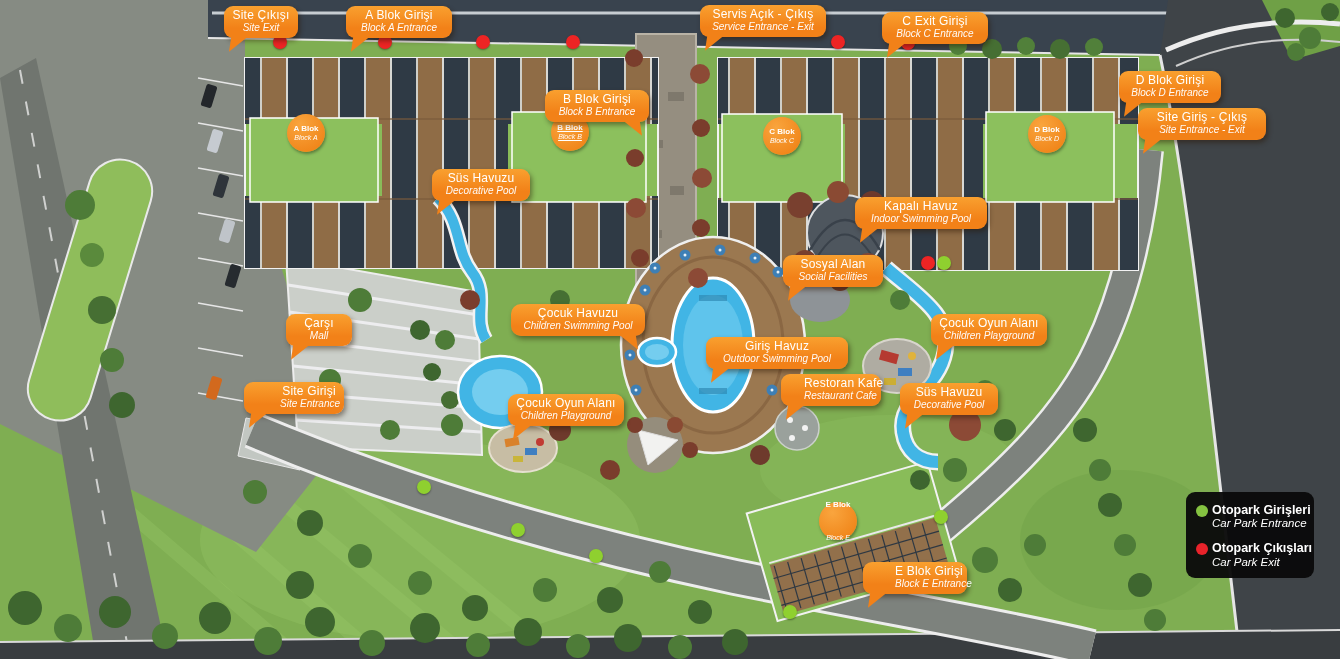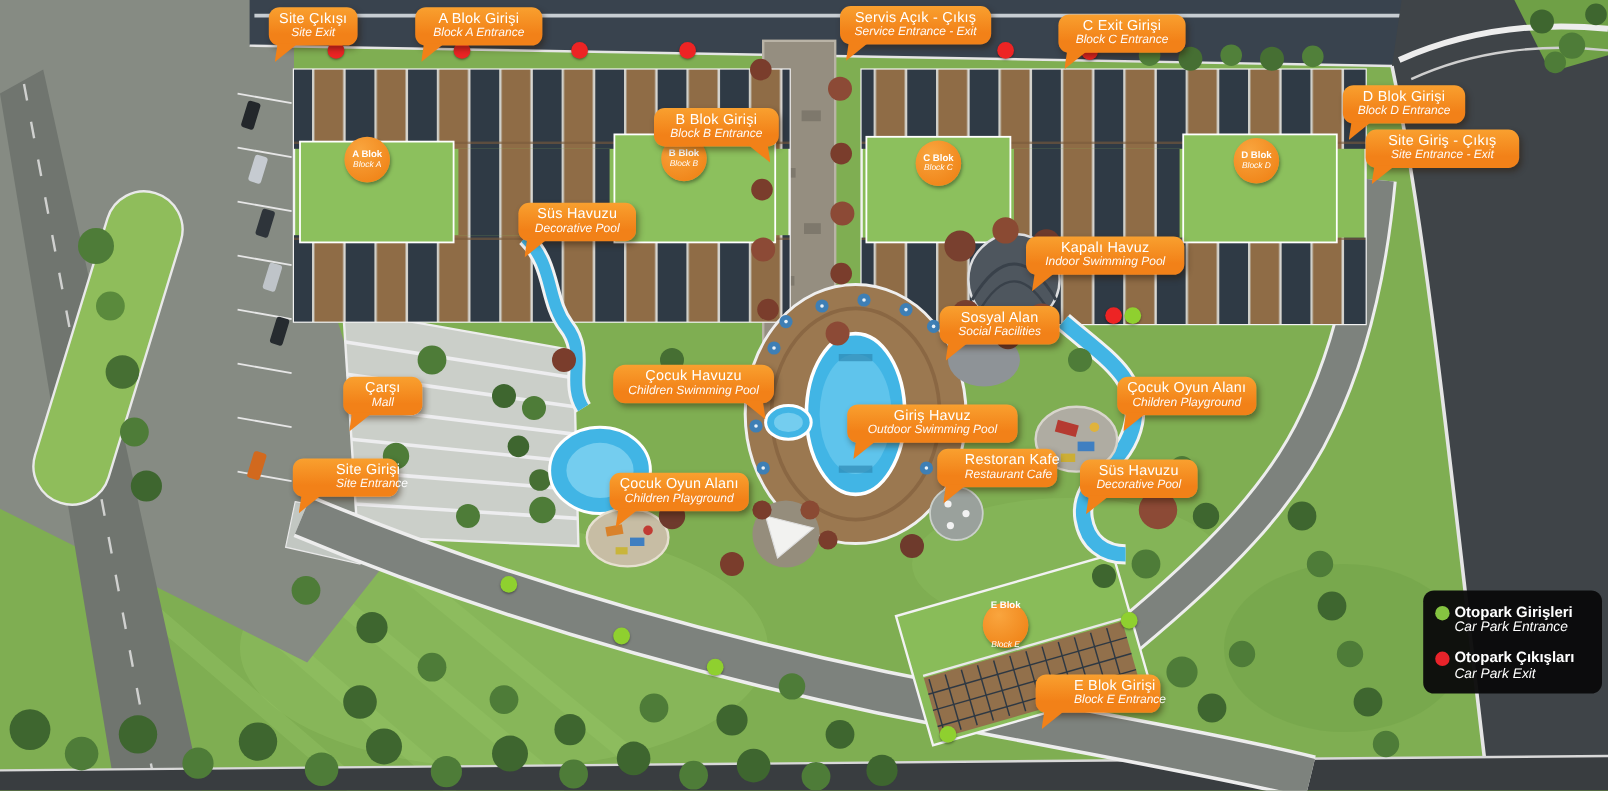--- a/index.html
+++ b/index.html
@@ -20,21 +20,21 @@
   .badge{position:absolute;z-index:25;width:38px;height:38px;margin:-19px 16px 0 -19px;border-radius:50%;
     background:radial-gradient(circle at 35% 28%,#F9A53E,#EE7D10);color:#fff;display:flex;
     flex-direction:column;align-items:center;justify-content:center;line-height:1.15;
     box-shadow:1px 2px 3px rgba(0,0,0,.35);text-align:center}
   .badge .tr{font-size:8px;font-weight:bold}
   .badge .en{font-size:7px;font-style:italic}
 
   .dot{position:absolute;z-index:20;width:14px;height:14px;margin:-7px 0 0 -7px;border-radius:50%;
     box-shadow:0 1px 2px rgba(0,0,0,.4)}
 
-  .legend{position:absolute;z-index:40;left:1186px;top:492px;width:149px;box-sizing:border-box;
+  .legend{position:absolute;z-index:40;left:1186px;top:492px;width:128px;box-sizing:border-box;
     background:rgba(10,10,10,.96);border-radius:9px;padding:11px 10px 9px;color:#fff;
     display:flex;flex-direction:column;gap:10px}
   .legend-row{display:flex;align-items:flex-start;gap:4px}
   .ldot{width:12px;height:12px;border-radius:50%;margin-top:2px;flex:none}
   .ltr{display:block;font-size:12.5px;font-weight:bold;line-height:1.15;white-space:nowrap}
   .len{display:block;font-size:11.5px;font-style:italic;line-height:1.2;white-space:nowrap}
 </style>
 </head>
 <body>
 
@@ -458,40 +458,40 @@
     <div class="callout" style="left: 781px; top: 374px; width: 100px; padding-left: 23px;">
       <div class="tail bl"></div>
       <div class="tr">Restoran Kafe</div>
       <div class="en">Restaurant Cafe</div>
     </div>
     <div class="callout" style="left: 900px; top: 383px; width: 98px;">
       <div class="tail bl"></div>
       <div class="tr">Süs Havuzu</div>
       <div class="en">Decorative Pool</div>
     </div>
-    <div class="callout" style="left: 244px; top: 382px; width: 88px; padding-left: 36px;">
+    <div class="callout" style="left: 244px; top: 382px; width: 100px; padding-left: 36px;">
       <div class="tail bl"></div>
       <div class="tr">Site Girişi</div>
       <div class="en">Site Entrance</div>
     </div>
     <div class="callout" style="left: 508px; top: 394px; width: 116px;">
       <div class="tail bl"></div>
       <div class="tr">Çocuk Oyun Alanı</div>
       <div class="en">Children Playground</div>
     </div>
     <div class="callout" style="left: 863px; top: 562px; width: 104px; padding-left: 32px;">
       <div class="tail bl"></div>
       <div class="tr">E Blok Girişi</div>
       <div class="en">Block E Entrance</div>
     </div>
     <div class="badge" style="left: 306px; top: 133px;">
       <div class="tr">A Blok</div>
       <div class="en">Block A</div>
     </div>
-    <div class="badge" style="left: 570px; top: 132px;">
+    <div class="badge" style="left: 570px; top: 132px; text-decoration: underline;">
       <div class="tr">B Blok</div>
       <div class="en">Block B</div>
     </div>
     <div class="badge" style="left: 782px; top: 136px;">
       <div class="tr">C Blok</div>
       <div class="en">Block C</div>
     </div>
     <div class="badge" style="left: 1047px; top: 134px;">
       <div class="tr">D Blok</div>
       <div class="en">Block D</div>

